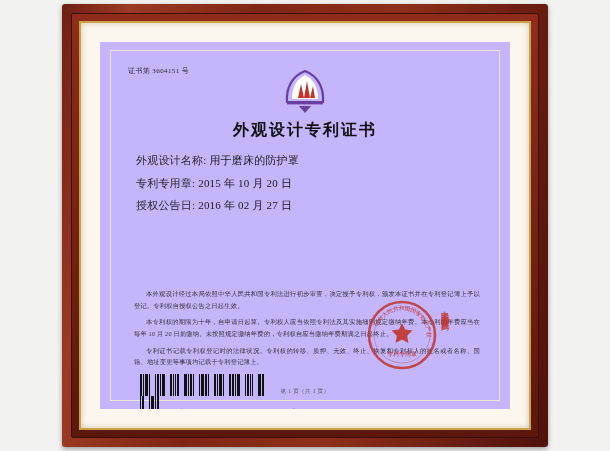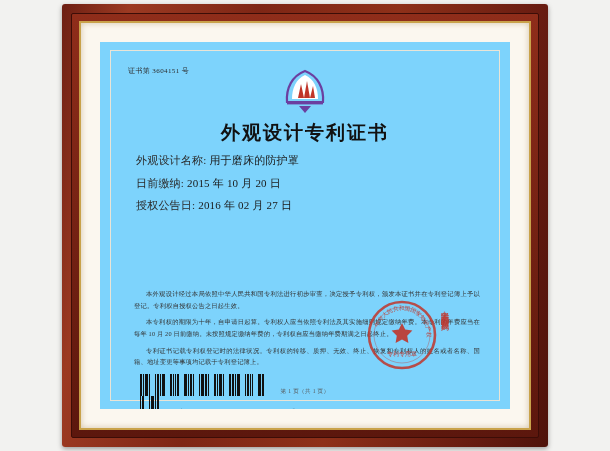--- a/index.html
+++ b/index.html
@@ -50,21 +50,21 @@
     background: #fbf7ef;
     box-shadow: inset 0 0 6px rgba(140,100,40,0.35);
   }
   
   .paper {
     position: absolute;
     left: 19px;
     top: 19px;
     right: 19px;
     bottom: 19px;
-    background: #7dd3fc;
+    background: #c4b5fd;
     overflow: hidden;
   }
   .paper-inner-line {
     position: absolute;
     left: 10px;
     top: 8px;
     right: 10px;
     bottom: 8px;
     border: 1px solid #e9e4d6;
   }
@@ -90,21 +90,21 @@
   }
   .logo svg { display:block; }
 
   
   .title {
     position: absolute;
     left: 0;
     right: 0;
     top: 78px;
     text-align: center;
-    font-size: 19px;
+    font-size: 16px;
     font-weight: bold;
     letter-spacing: 2px;
     color: #111;
     font-family: "DejaVu Serif", serif;
   }
 
   
   .fields {
     position: absolute;
     left: 36px;
@@ -239,21 +239,21 @@
         </div>
 
         <div class="title">外观设计专利证书</div>
 
         <div class="fields">
           <div class="field">
             <span class="lbl">外观设计名称:</span>
             <span class="val">用于磨床的防护罩</span>
           </div>
           <div class="field">
-            <span class="lbl">日前缴纳:</span>
+            <span class="lbl">专利专用章:</span>
             <span class="val">2015 年 10 月 20 日</span>
           </div>
           <div class="field">
             <span class="lbl">授权公告日:</span>
             <span class="val">2016 年 02 月 27 日</span>
           </div>
         </div>
 
         <div class="body-text">
           <p>本外观设计经过本局依照中华人民共和国专利法进行初步审查，决定授予专利权，颁发本证书并在专利登记簿上予以登记。专利权自授权公告之日起生效。</p>

